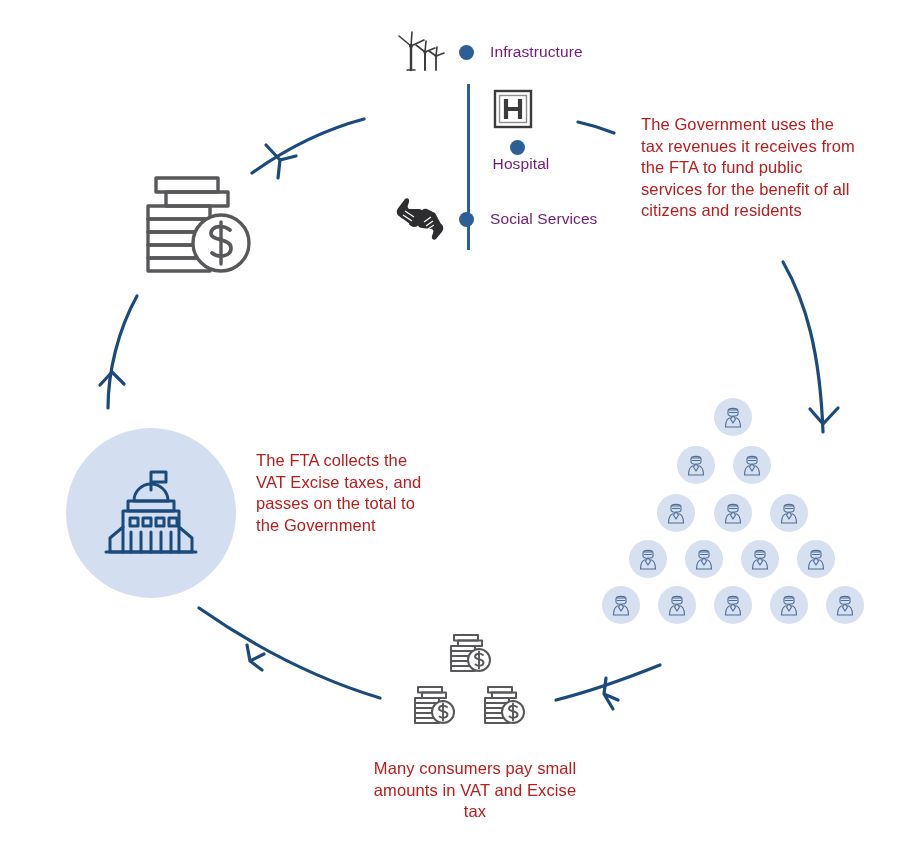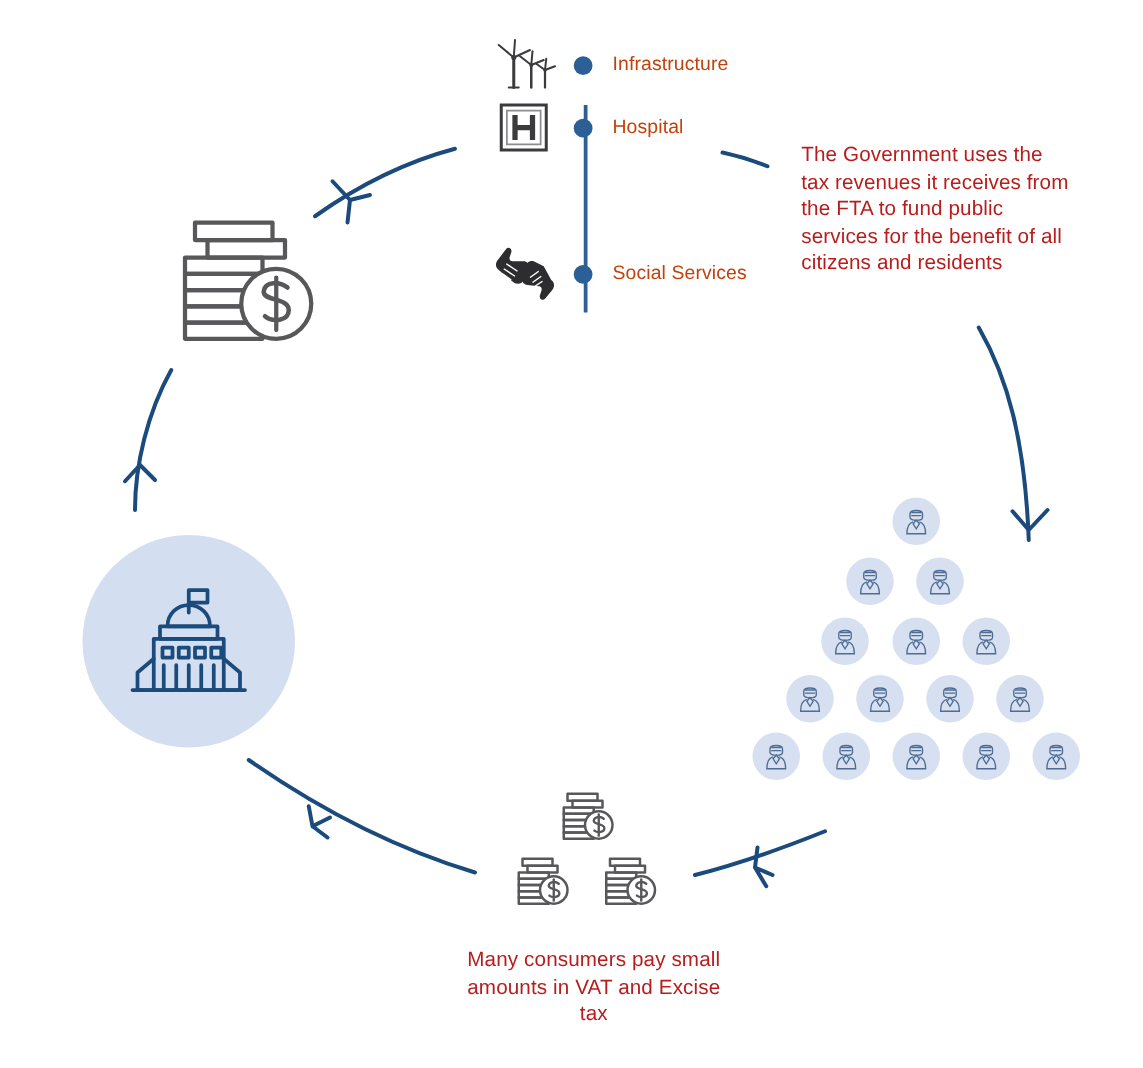--- a/index.html
+++ b/index.html
@@ -11,21 +11,21 @@
     color:#1a1a1a;
   }
   #stage{position:absolute;inset:0;width:914px;height:854px;}
   .abs{position:absolute;}
 
   
   #services-list{left:388px;top:28px;width:250px;height:215px;}
   .svc-row{position:absolute;left:0;width:250px;height:48px;display:flex;align-items:center;}
   .svc-icon{width:62px;height:46px;display:flex;align-items:center;justify-content:center;flex:0 0 62px;}
   .svc-dot{width:15px;height:15px;border-radius:50%;background:#2b5f96;flex:0 0 15px;margin-left:9px;}
-  .svc-label{margin-left:16px;font-size:15.5px;color:#c2410c;letter-spacing:.1px;white-space:nowrap;}
+  .svc-label{margin-left:16px;font-size:15.5px;color:#701a75;letter-spacing:.1px;white-space:nowrap;}
   #svc-spine{position:absolute;left:79px;top:56px;width:2.5px;height:166px;background:#2b5f96;}
 
   
   .story{
     font-size:16.5px;line-height:21.5px;color:#b91c1c;letter-spacing:.1px;
   }
   #gov-text{left:641px;top:114px;width:215px;}
   #fta-text{left:256px;top:450px;width:180px;}
   #consumer-text{left:372px;top:758px;width:206px;text-align:center;}
 
@@ -101,21 +101,21 @@
               <path d="M45 26 L53 23"></path>
               <path d="M45 26 L46 17"></path>
             <circle cx="45" cy="26" r="1.4" fill="#3b3b3e" stroke="none"></circle>
           </g>
         </svg>
       </div>
       <div class="svc-dot"></div>
       <div class="svc-label">Infrastructure</div>
     </div>
 
-    <div class="svc-row" style="top:50px;">
+    <div class="svc-row" style="top:50px;flex-direction:column;">
       <div class="svc-icon">
         <svg width="44" height="44" viewBox="0 0 44 44">
           <rect x="4" y="4" width="36" height="36" fill="none" stroke="#3b3b3e" stroke-width="2.4"></rect>
           <rect x="8.5" y="8.5" width="27" height="27" fill="none" stroke="#8d8d90" stroke-width="1.4"></rect>
           <path d="M15 12 L15 32 M29 12 L29 32 M15 22 L29 22" stroke="#3b3b3e" stroke-width="4.2" fill="none"></path>
         </svg>
       </div>
       <div class="svc-dot"></div>
       <div class="svc-label">Hospital</div>
     </div>
@@ -172,20 +172,21 @@
         <rect x="45" y="58" width="8" height="8"></rect>
         <rect x="58" y="58" width="8" height="8"></rect>
         <rect x="71" y="58" width="8" height="8"></rect>
         <path d="M33 72 L33 92 M43 72 L43 92 M53 72 L53 92 M63 72 L63 92 M73 72 L73 92"></path>
         <path d="M25 67 L12 78 L12 92 L25 92"></path>
         <path d="M81 67 L94 78 L94 92 L81 92"></path>
         <path d="M8 92 L98 92"></path>
       </g>
     </svg>
   </div>
+  <div class="abs story" id="fta-text">The FTA collects the VAT Excise taxes, and passes on the total to the Government</div>
 
   <div class="abs" id="people">
 
     <div class="person" style="left:114px;top:0px;">
         <svg width="22" height="24" viewBox="0 0 22 24">
           <g fill="none" stroke="#4f6d94" stroke-width="1.1">
             <path d="M6 6 C6 2.5 16 2.5 16 6 L16 9 C16 12 6 12 6 9 Z"></path>
             <path d="M7 5 L15 5 M7 7.5 L15 7.5"></path>
             <path d="M11 11 L8.5 14 L11 18 L13.5 14 Z"></path>
             <path d="M8.5 12.5 C4.5 13.5 3.5 17 3.5 22 L18.5 22 C18.5 17 17.5 13.5 13.5 12.5"></path>

